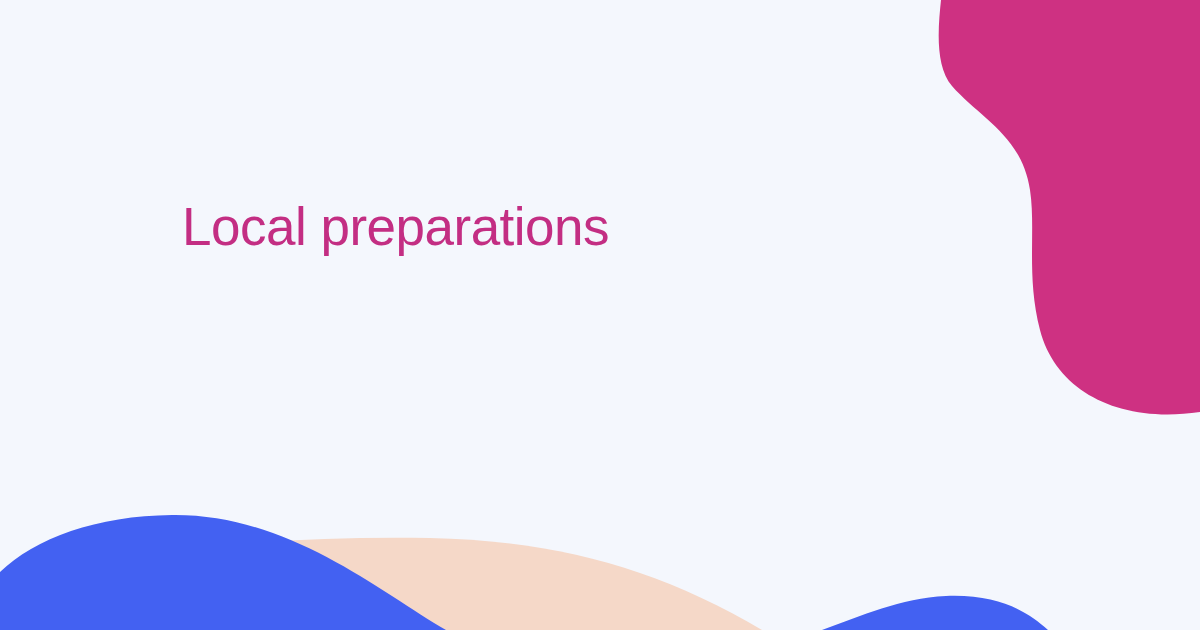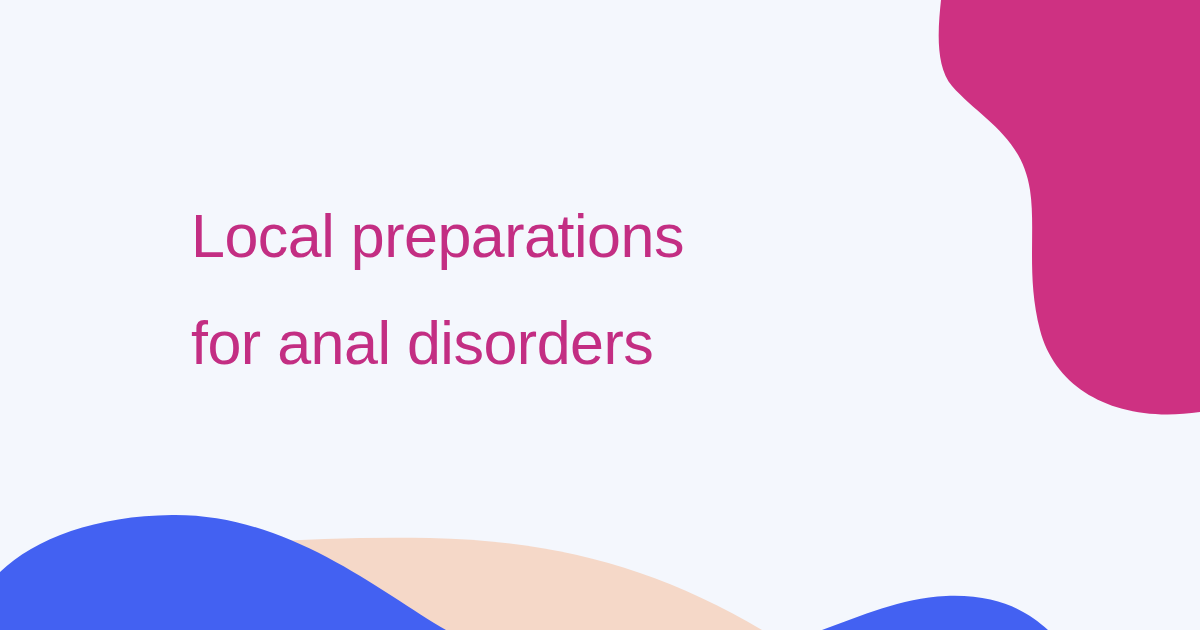--- a/index.html
+++ b/index.html
@@ -26,27 +26,27 @@
   }
   #title-block {
     position: absolute;
     left: 178px;
     top: 176px;
     width: 780px;
     z-index: 5;
   }
   .title-line {
     font-family: "Liberation Sans", sans-serif;
-    font-size: 61px;
+    font-size: 53px;
     font-weight: 400;
     line-height: 94px;
     letter-spacing: -0.5px;
     color: #c32e83;
     white-space: nowrap;
-    margin: 13px;
+    margin: 4px;
     padding: 0;
   }
 </style>
 </head>
 <body>
 
 <div id="canvas">
 
   <svg id="bg-shapes" viewBox="0 0 1200 630" preserveAspectRatio="none">
 
@@ -74,16 +74,15 @@
              Z"></path>
 
     <path fill="#4361f2" d="M 822 630
              C 862 616, 900 598, 946 596
              C 1000 594, 1028 612, 1048 630
              Z"></path>
   </svg>
 
   <div id="title-block">
     <div class="title-line">Local preparations</div>
-    <div class="title-line">for anal disorders</div>
   </div>
 
 </div>
 
 </body></html>

